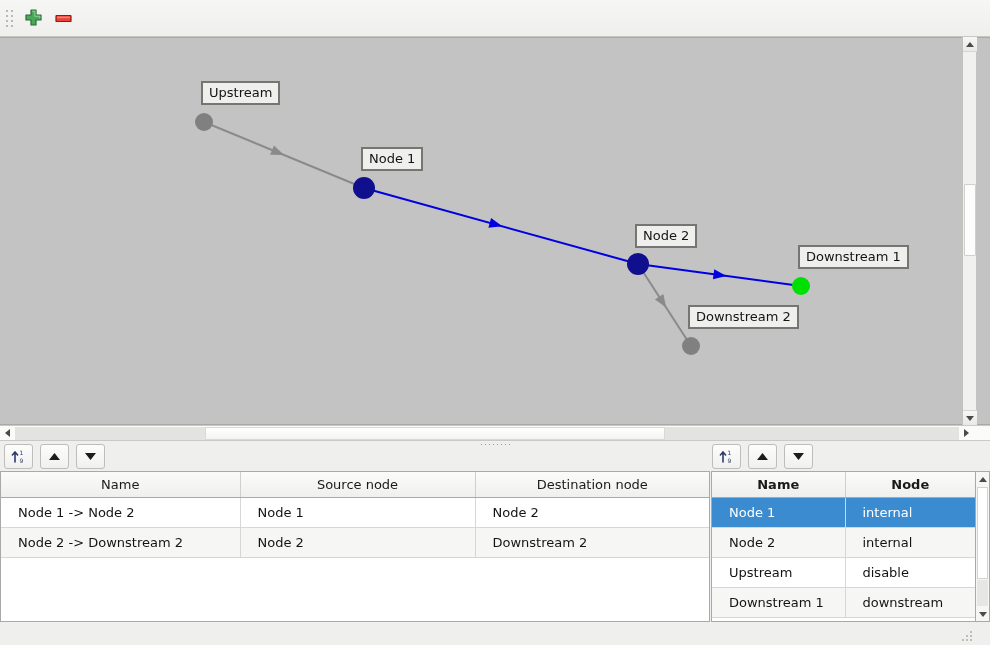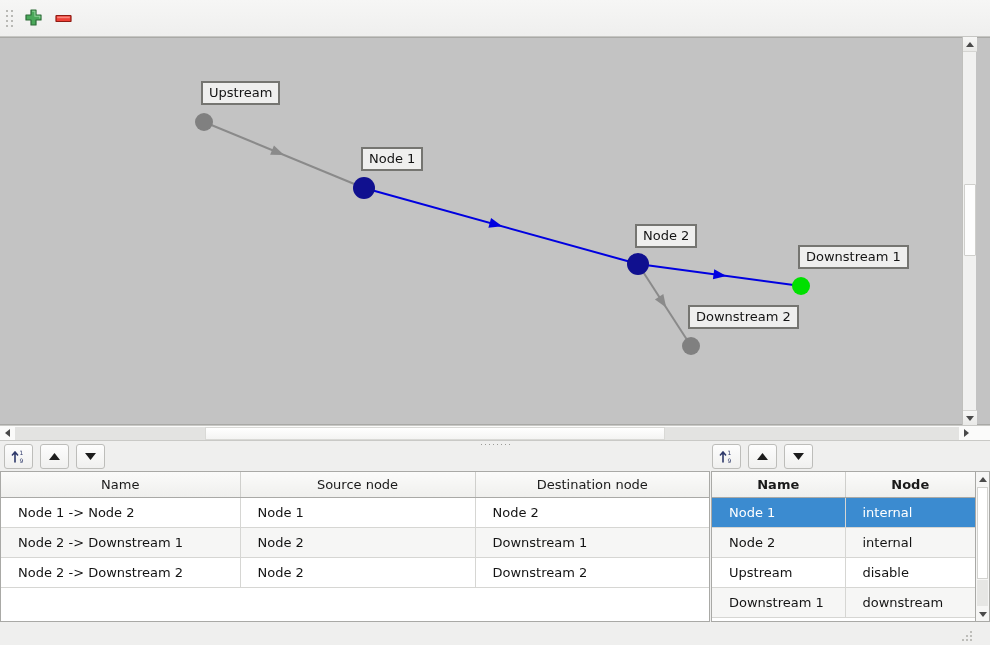--- a/index.html
+++ b/index.html
@@ -302,25 +302,20 @@
             <th>Destination node</th>
           </tr>
       </thead>
       <tbody id="edge-body">
           <tr>
             <td>Node 1 -&gt; Node 2</td>
             <td>Node 1</td>
             <td>Node 2</td>
           </tr>
           <tr>
-            <td>Node 2 -&gt; Downstream 1</td>
-            <td>Node 2</td>
-            <td>Downstream 1</td>
-          </tr>
-          <tr>
             <td>Node 2 -&gt; Downstream 2</td>
             <td>Node 2</td>
             <td>Downstream 2</td>
           </tr>
         </tbody>
     </table>
   </div>
 
   <div class="tablebox right-table">
     <table>

